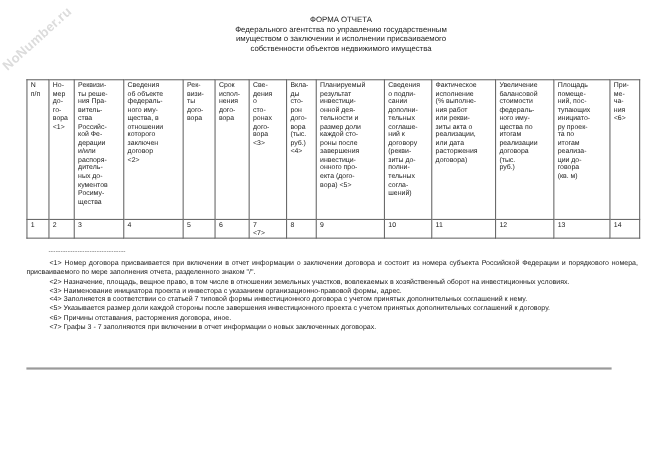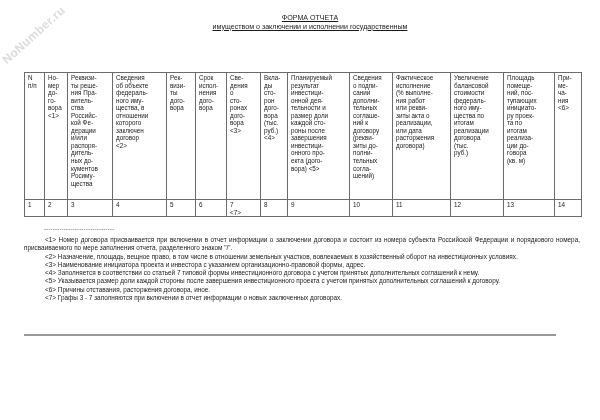--- a/index.html
+++ b/index.html
@@ -3,21 +3,21 @@
 <meta charset="utf-8">
 <style>
   html, body { margin: 0; padding: 0; background: #ffffff; }
   body { width: 600px; height: 420px; position: relative; overflow: hidden;
          font-family: "Liberation Sans", sans-serif; color: #1a1a1a; }
   .watermark { position: absolute; left: -6px; top: 28px; transform: rotate(-42deg);
                font-family: "Liberation Sans", sans-serif; font-weight: bold; font-size: 12px;
                color: #dcdcdc; letter-spacing: 0.3px; white-space: nowrap; }
   .title-block { position: absolute; left: 150px; top: 14px; width: 320px; text-align: center;
                  font-size: 7.1px; line-height: 8.6px; }
-  .title-block div { white-space: nowrap; text-decoration: underline; }
+  .title-block div { white-space: nowrap; }
   table.report { position: absolute; left: 24px; top: 72px; border-collapse: collapse;
                  table-layout: fixed; width: 557px; }
   table.report td { border: 1px solid #6b6b6b; vertical-align: top; font-size: 6.3px;
                     line-height: 7.55px; padding: 1px 2px 0 3px; overflow: hidden; }
   table.report tr.head td { height: 125px; }
   table.report tr.nums td { height: 12px; }
   .cell-text { white-space: pre-line; }
   .sep { position: absolute; left: 44px; top: 226px; font-size: 6px; color: #555;
          letter-spacing: 0.2px; }
   .notes { position: absolute; left: 24px; top: 236px; width: 556px; font-size: 6.4px;
@@ -26,21 +26,23 @@
   .rule { position: absolute; left: 24px; top: 334px; width: 532px; height: 2px;
           background: #9a9a9a; }
 </style>
 </head>
 <body>
 
 <div class="watermark">NoNumber.ru</div>
 
 <div class="title-block">
   <div>ФОРМА ОТЧЕТА</div>
-  <div>имуществом о заключении и исполнении государственным</div>
+  <div>Федерального агентства по управлению государственным</div>
+  <div>имуществом о заключении и исполнении присваиваемого</div>
+  <div>собственности объектов недвижимого имущества</div>
 </div>
 
 <table class="report">
   <colgroup>
     <col style="width:20px">
       <col style="width:23px">
       <col style="width:45px">
       <col style="width:54px">
     <col style="width:29px">
       <col style="width:31px">

